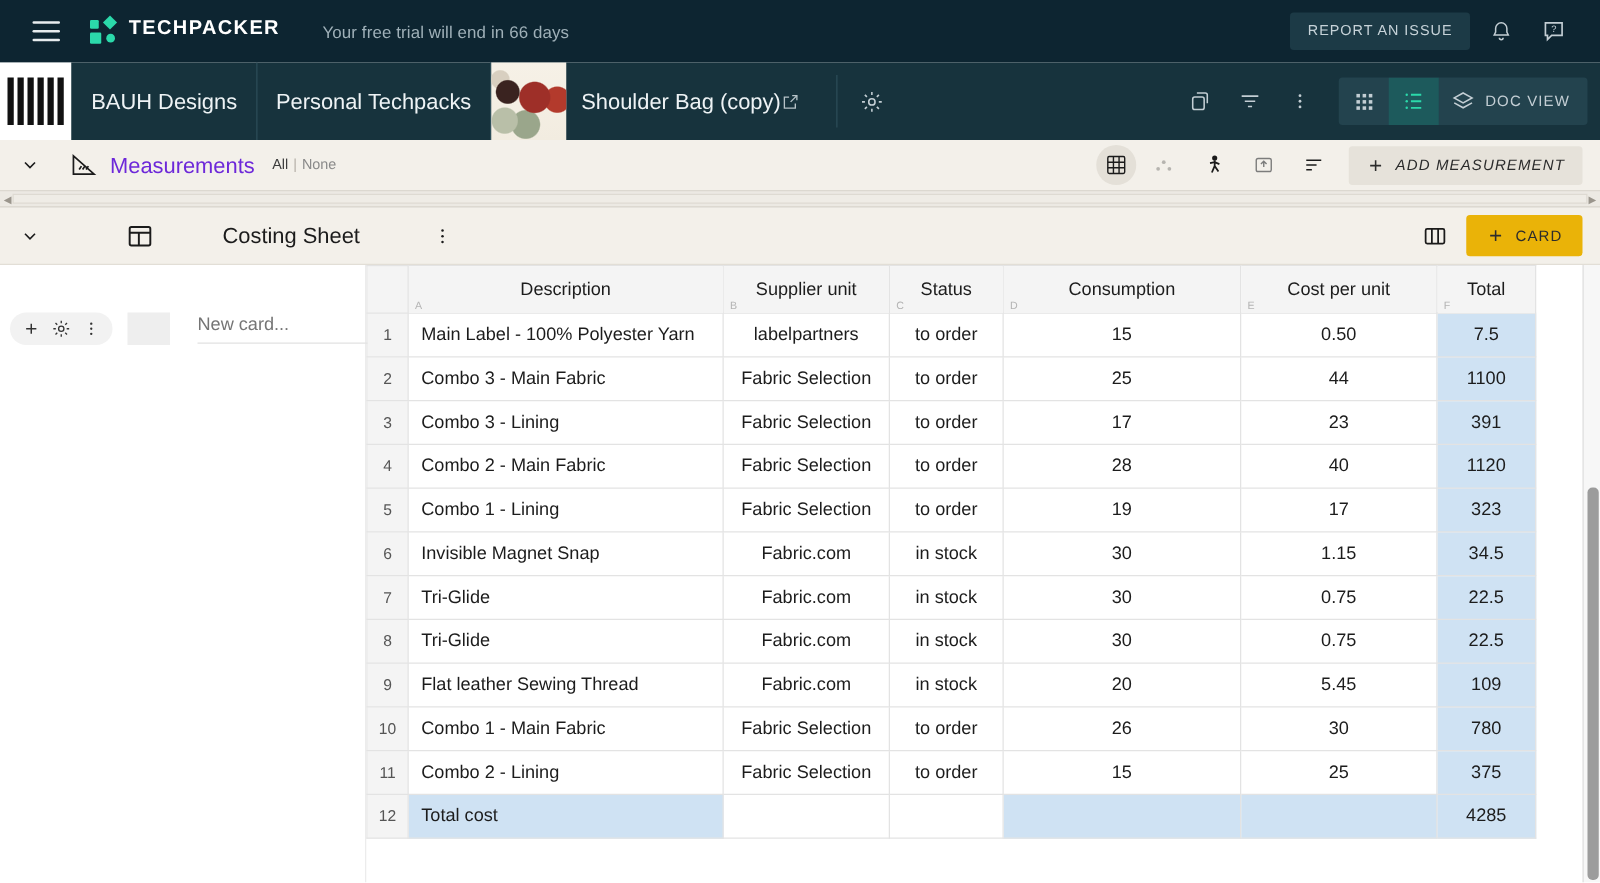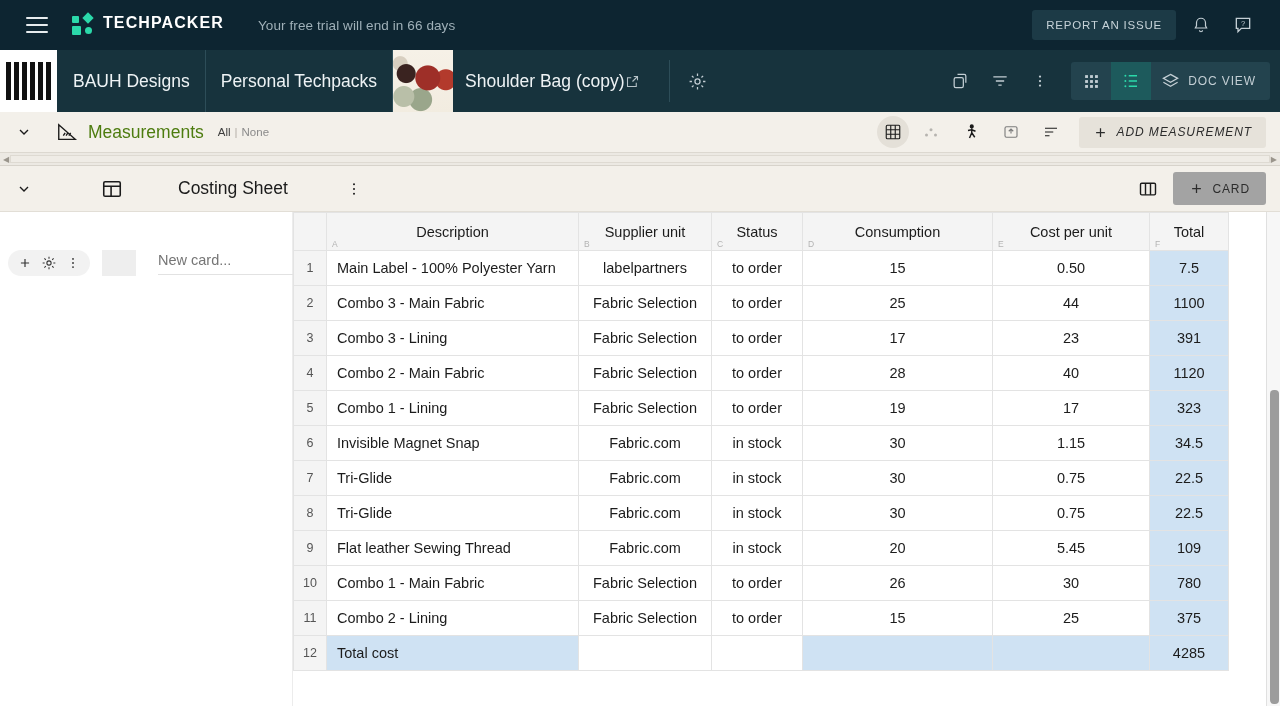--- a/index.html
+++ b/index.html
@@ -76,21 +76,21 @@
   .doc-view { display:flex;align-items:center;gap:8px; padding:0 14px 0 10px; height:38px; cursor:pointer; }
   .doc-view span { color:#c3ced4; font-size:12px; letter-spacing:.9px; }
 
   
   .section-measure {
     height:40px; background:#f3f0ea; display:flex; align-items:center;
     padding:0 14px 0 10px;
   }
   .chev { width:28px; display:flex;align-items:center;justify-content:center; cursor:pointer; }
   .sec-icon { margin:0 10px 0 18px; display:flex;align-items:center; }
-  .sec-title { font-size:17.5px; color:#4d7c0f; }
+  .sec-title { font-size:17.5px; color:#6d28d9; }
   .allnone { margin-left:14px; font-size:11.5px; color:#6e6e6e; display:flex; gap:4px; align-items:flex-end; }
   .allnone b { font-weight:normal; color:#3c3c3c; cursor:pointer; }
   .allnone i { font-style:normal; color:#b5b0a8; }
   .allnone u { text-decoration:none; color:#8a8a8a; cursor:pointer; }
   .measure-right { margin-left:auto; display:flex; align-items:center; gap:4px; }
   .m-icon { width:36px;height:32px; display:flex;align-items:center;justify-content:center; cursor:pointer; border-radius:4px; }
   .m-icon.sel { background:#e4e0d8; border-radius:50%; width:32px; }
   .m-icon.dim { opacity:.28; }
   .add-measure {
     display:flex;align-items:center;gap:8px; background:#e6e2da; color:#2c2c2c;
@@ -111,21 +111,21 @@
   .section-costing {
     height:46px; background:#f3f0ea; display:flex; align-items:center; padding:0 14px 0 10px;
     border-bottom:1px solid #e2ded6;
     gap:45px;
   }
   .cost-title { font-size:17.5px; color:#1b1b1b; }
   .kebab { width:26px;height:30px;display:flex;align-items:center;justify-content:center;cursor:pointer; margin-left:8px;}
   .costing-right { margin-left:auto; display:flex; align-items:center; gap:8px; }
   .col-icon { width:34px;height:32px;display:flex;align-items:center;justify-content:center;cursor:pointer; }
   .pill-btn {
-    display:flex;align-items:center;gap:8px; background:#a3a3a3; color:#2c2c2c;
+    display:flex;align-items:center;gap:8px; background:#eab308; color:#2c2c2c;
     padding:9px 16px; border-radius:3px; font-size:12px; letter-spacing:.9px; cursor:pointer;
   }
 
   
   .body-area { height:calc(706px - 50px - 62px - 40px - 14px - 46px); display:flex; background:#ffffff; position:relative; }
 
   .left-pane { width:293px; flex:none; background:#ffffff; border-right:1px solid #ececec; padding-top:38px; }
   .newcard-row { display:flex; align-items:center; gap:0; padding-left:8px; }
   .card-tools {
     display:flex; align-items:center; gap:9px; background:#f2f2f2; border-radius:16px;

